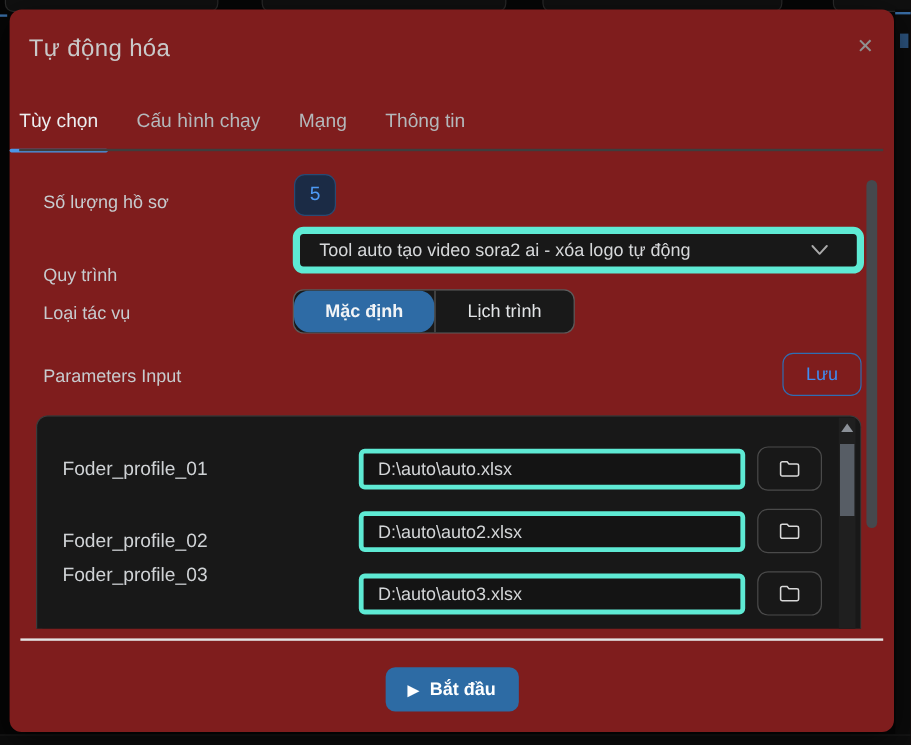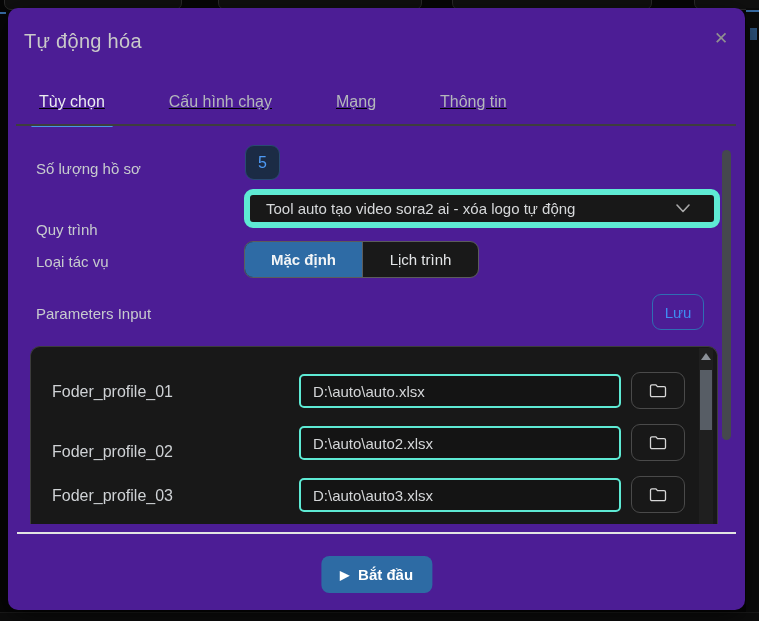--- a/index.html
+++ b/index.html
@@ -11,34 +11,34 @@
   }
   
   .bg-chip{position:absolute;top:-7px;height:15px;border:1px solid #2b2b2b;border-radius:7px;background:#101010;}
   .bg-blueline{position:absolute;background:#3a6fa8;}
   .bg-bottom{position:absolute;left:0;top:612px;width:759px;height:9px;background:#0d0d0d;border-top:1px solid #1b1b1b;}
   .bg-right{position:absolute;left:746px;top:8px;width:13px;height:604px;background:#0b0b0b;}
 
   
   .modal{
     position:absolute;left:8px;top:8px;width:737px;height:602px;
-    background:#4c1d95;border-radius:10px;
+    background:#7f1d1d;border-radius:10px;
     box-shadow:0 8px 30px rgba(0,0,0,.6);
   }
   .modal-title{
     position:absolute;left:16px;top:22px;
     font-size:20px;color:#c9c9c9;letter-spacing:.3px;
   }
   .close-btn{
     position:absolute;right:13px;top:20px;width:22px;height:22px;
     color:#909090;font-size:17px;line-height:22px;text-align:center;cursor:pointer;
   }
 
   
-  .tabs{position:absolute;left:23px;top:85px;display:flex;gap:48px;text-decoration:underline;}
+  .tabs{position:absolute;left:0;top:85px;display:flex;gap:16px;}
   .tab{font-size:16px;color:#b4b8bb;padding:0 8px 14px 8px;cursor:pointer;position:relative;}
   .tab.active{color:#eceef0;}
   .tab.active::after{
     content:"";position:absolute;left:0;right:0;bottom:-2px;height:3px;
     background:#4b96e8;border-radius:2px;
   }
   .tabs-underline{position:absolute;left:8px;top:116px;width:720px;height:2px;background:#3e3e3e;}
 
   
   .field-label{position:absolute;font-size:15px;color:#c7cbce;}
@@ -55,39 +55,39 @@
     display:flex;align-items:center;padding:0 24px 0 16px;cursor:pointer;
   }
   .select-box .sel-text{flex:1;font-size:15px;color:#d6d8da;white-space:nowrap;overflow:hidden;}
   .chevron{width:14px;height:9px;flex:none;}
 
   .segmented{
     position:absolute;left:236px;top:233px;height:37px;display:flex;
     border:1px solid #5c5c5c;border-radius:9px;overflow:hidden;background:#191919;box-sizing:border-box;
   }
   .seg{height:100%;display:flex;align-items:center;justify-content:center;font-size:15px;cursor:pointer;}
-  .seg.selected{background:#2e6ba5;color:#f2f4f6;width:117px;font-weight:bold;}
+  .seg.selected{background:#2e6ba5;color:#f2f4f6;width:117px;font-weight:bold;border-radius:13px;}
   .seg.unselected{color:#e3e5e7;width:116px;border-left:1px solid #5c5c5c;box-sizing:border-box;}
 
   .save-btn{
-    position:absolute;left:644px;top:286px;width:52px;height:36px;box-sizing:border-box;
+    position:absolute;left:644px;top:286px;width:66px;height:36px;box-sizing:border-box;
     border:1px solid #2f6db3;border-radius:9px;background:transparent;
     color:#3f8df2;font-size:15px;display:flex;align-items:center;justify-content:center;cursor:pointer;
   }
 
   
   .panel{
     position:absolute;left:22px;top:338px;width:688px;height:178px;box-sizing:border-box;
     border:1px solid #3c3c3c;border-bottom:none;border-radius:10px 10px 0 0;
     overflow:hidden;background:#181818;
   }
   .p-row-label{position:absolute;left:21px;font-size:16px;color:#cfd2d5;}
   .p-input{
     position:absolute;left:268px;width:322px;height:34px;box-sizing:border-box;
-    background:#141414;border:2px solid #5eead4;border-radius:5px;
+    background:#141414;border:4px solid #5eead4;border-radius:5px;
     color:#d4d6d8;font-size:15px;padding:0 12px;font-family:"Liberation Sans",sans-serif;outline:none;
   }
   .folder-btn{
     position:absolute;left:600px;width:54px;height:37px;box-sizing:border-box;
     border:1px solid #4a4a4a;border-radius:9px;background:transparent;
     display:flex;align-items:center;justify-content:center;cursor:pointer;
   }
   
   .inner-sb-track{position:absolute;left:668px;top:1px;width:14px;height:176px;background:#1f1f1f;}
   .inner-sb-up{position:absolute;left:2px;top:5px;width:0;height:0;
@@ -164,21 +164,21 @@
     </div>
 
     <div class="p-row-label" style="top:96px;text-align:center;">Foder_profile_02</div>
     <input class="p-input" style="top: 79px;" value="D:\auto\auto2.xlsx">
     <div class="folder-btn" style="top:77px;">
       <svg width="18" height="15" viewBox="0 0 18 15">
         <path d="M1.5 3.2 a1.4 1.4 0 0 1 1.4-1.4 h4 l1.6 1.8 h6.6 a1.4 1.4 0 0 1 1.4 1.4 v7.2 a1.4 1.4 0 0 1-1.4 1.4 h-12.2 a1.4 1.4 0 0 1-1.4-1.4 z" fill="none" stroke="#d8d8d8" stroke-width="1.3"></path>
       </svg>
     </div>
 
-    <div class="p-row-label" style="top:140px;">Foder_profile_03</div>
+    <div class="p-row-label" style="top:124px;">Foder_profile_03</div>
     <input class="p-input" style="top: 131px;" value="D:\auto\auto3.xlsx">
     <div class="folder-btn" style="top:129px;">
       <svg width="18" height="15" viewBox="0 0 18 15">
         <path d="M1.5 3.2 a1.4 1.4 0 0 1 1.4-1.4 h4 l1.6 1.8 h6.6 a1.4 1.4 0 0 1 1.4 1.4 v7.2 a1.4 1.4 0 0 1-1.4 1.4 h-12.2 a1.4 1.4 0 0 1-1.4-1.4 z" fill="none" stroke="#d8d8d8" stroke-width="1.3"></path>
       </svg>
     </div>
 
     <div class="inner-sb-track">
       <div class="inner-sb-up"></div>
       <div class="inner-sb-thumb"></div>

